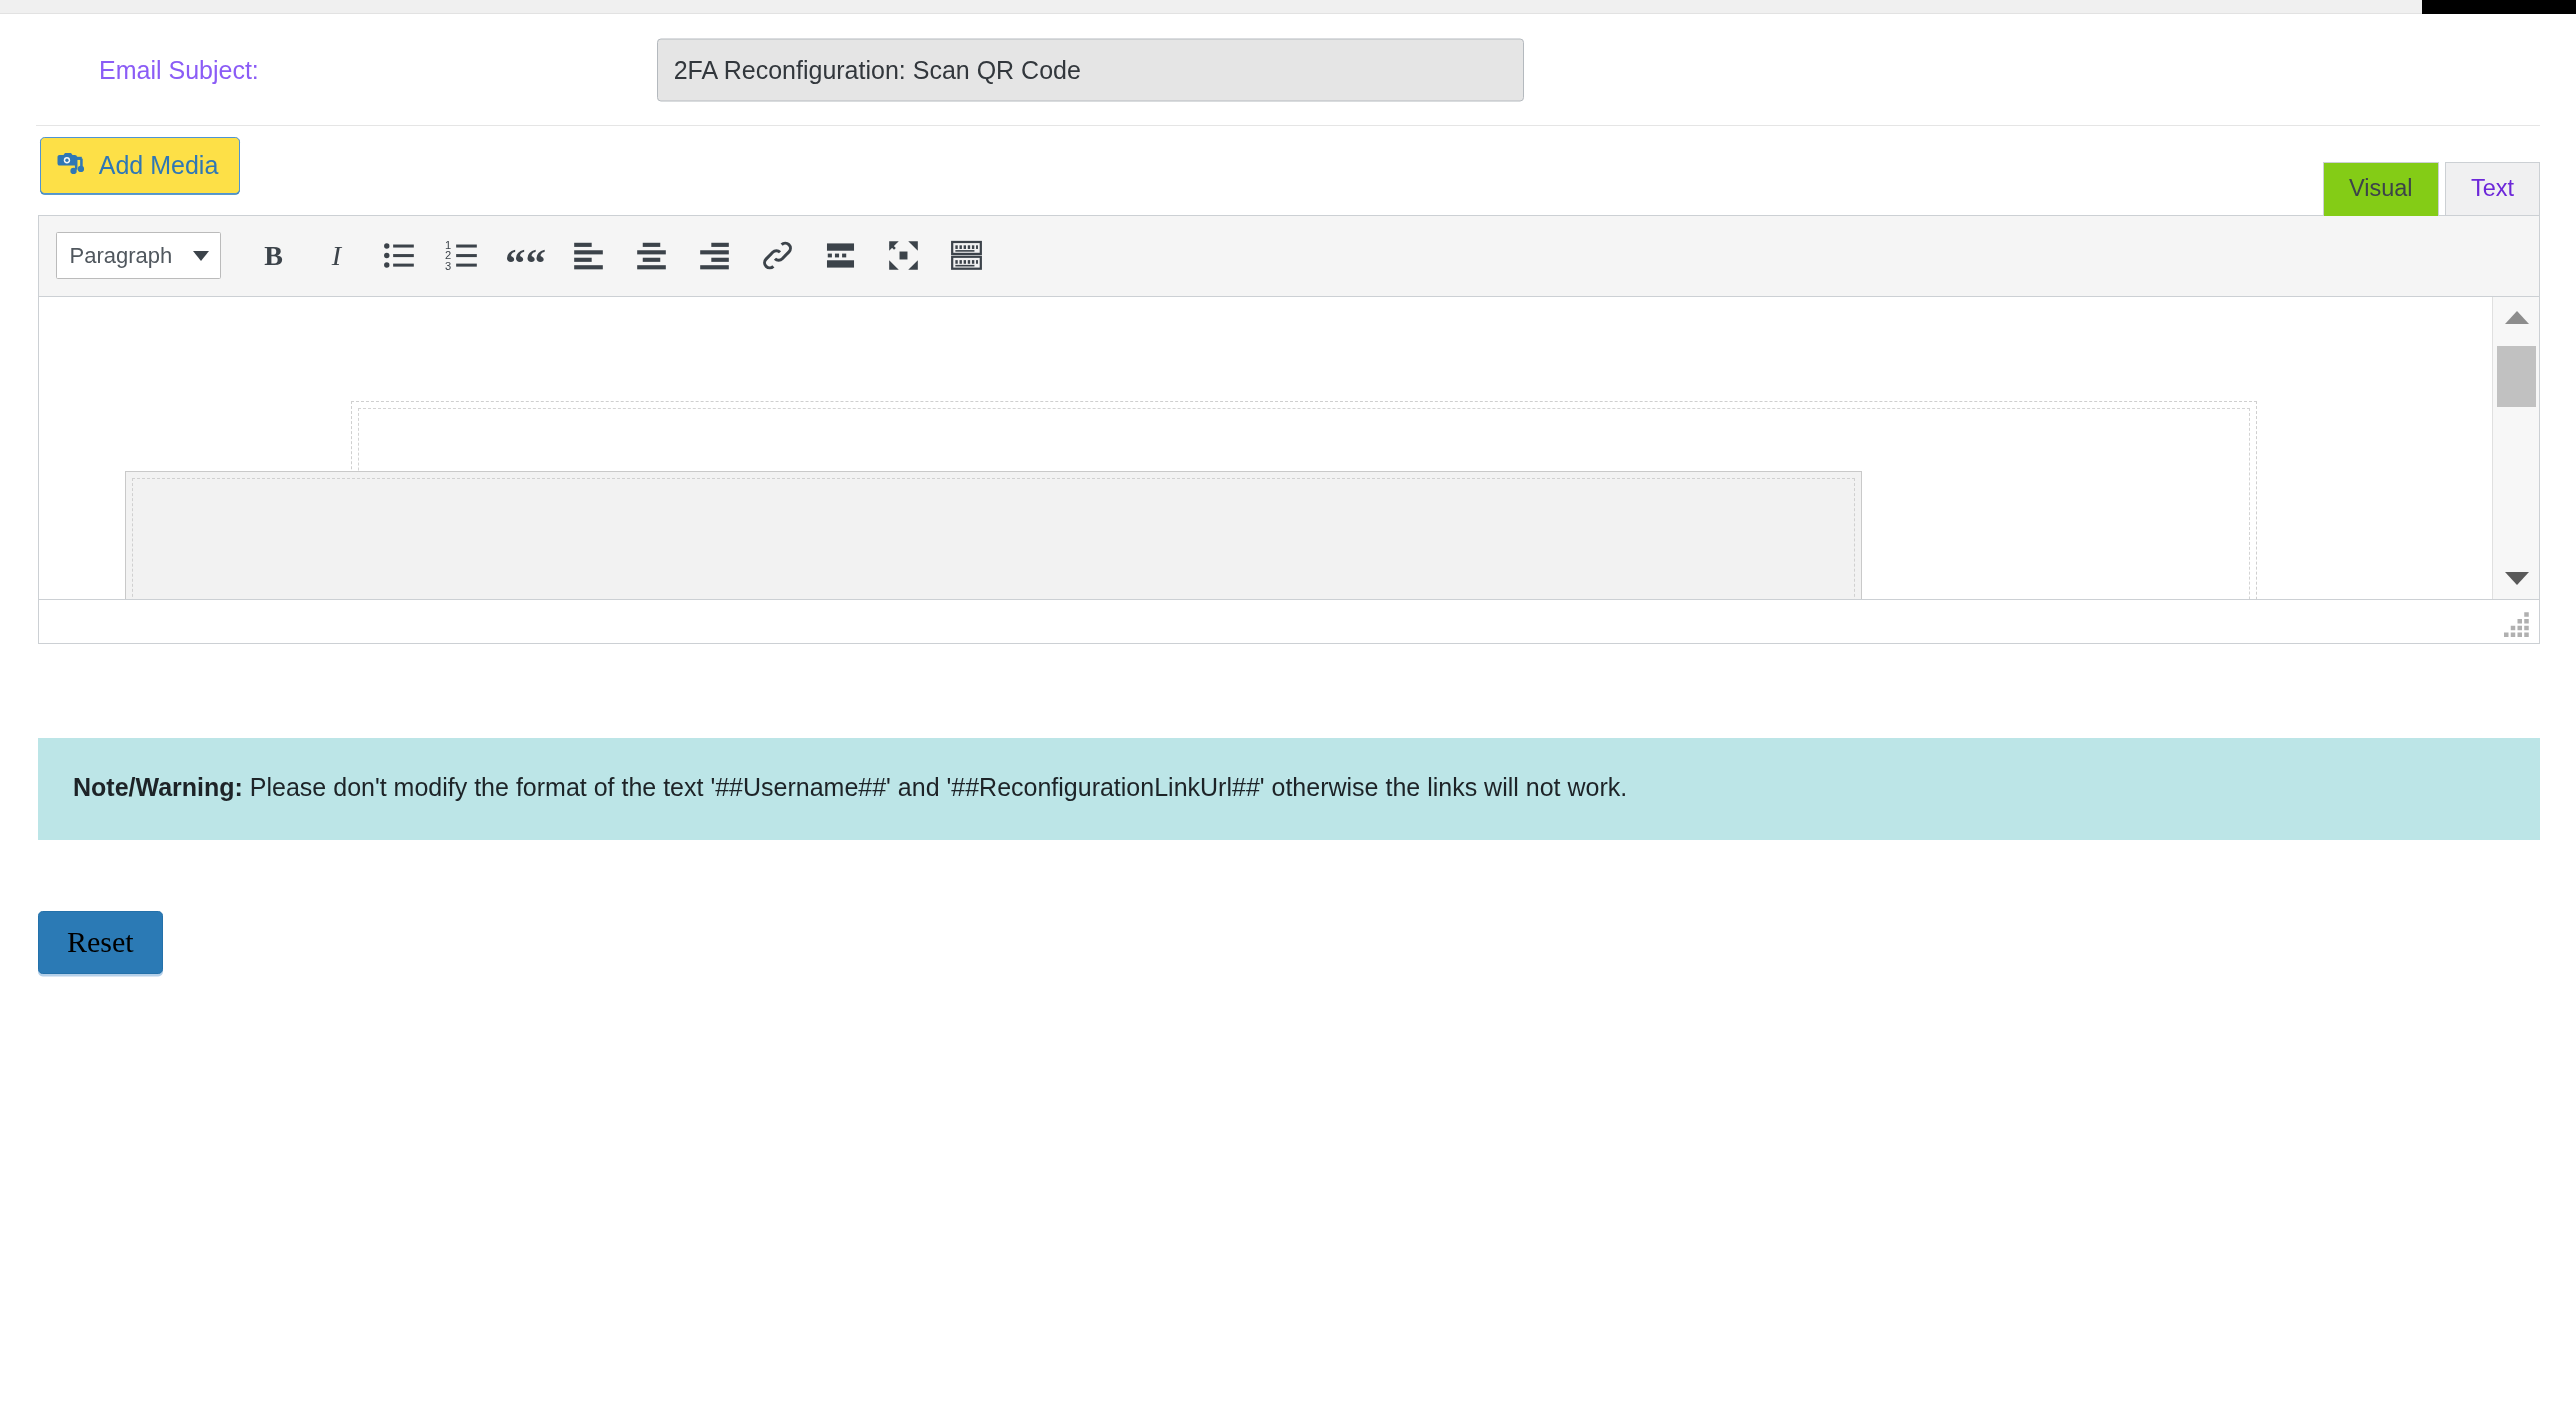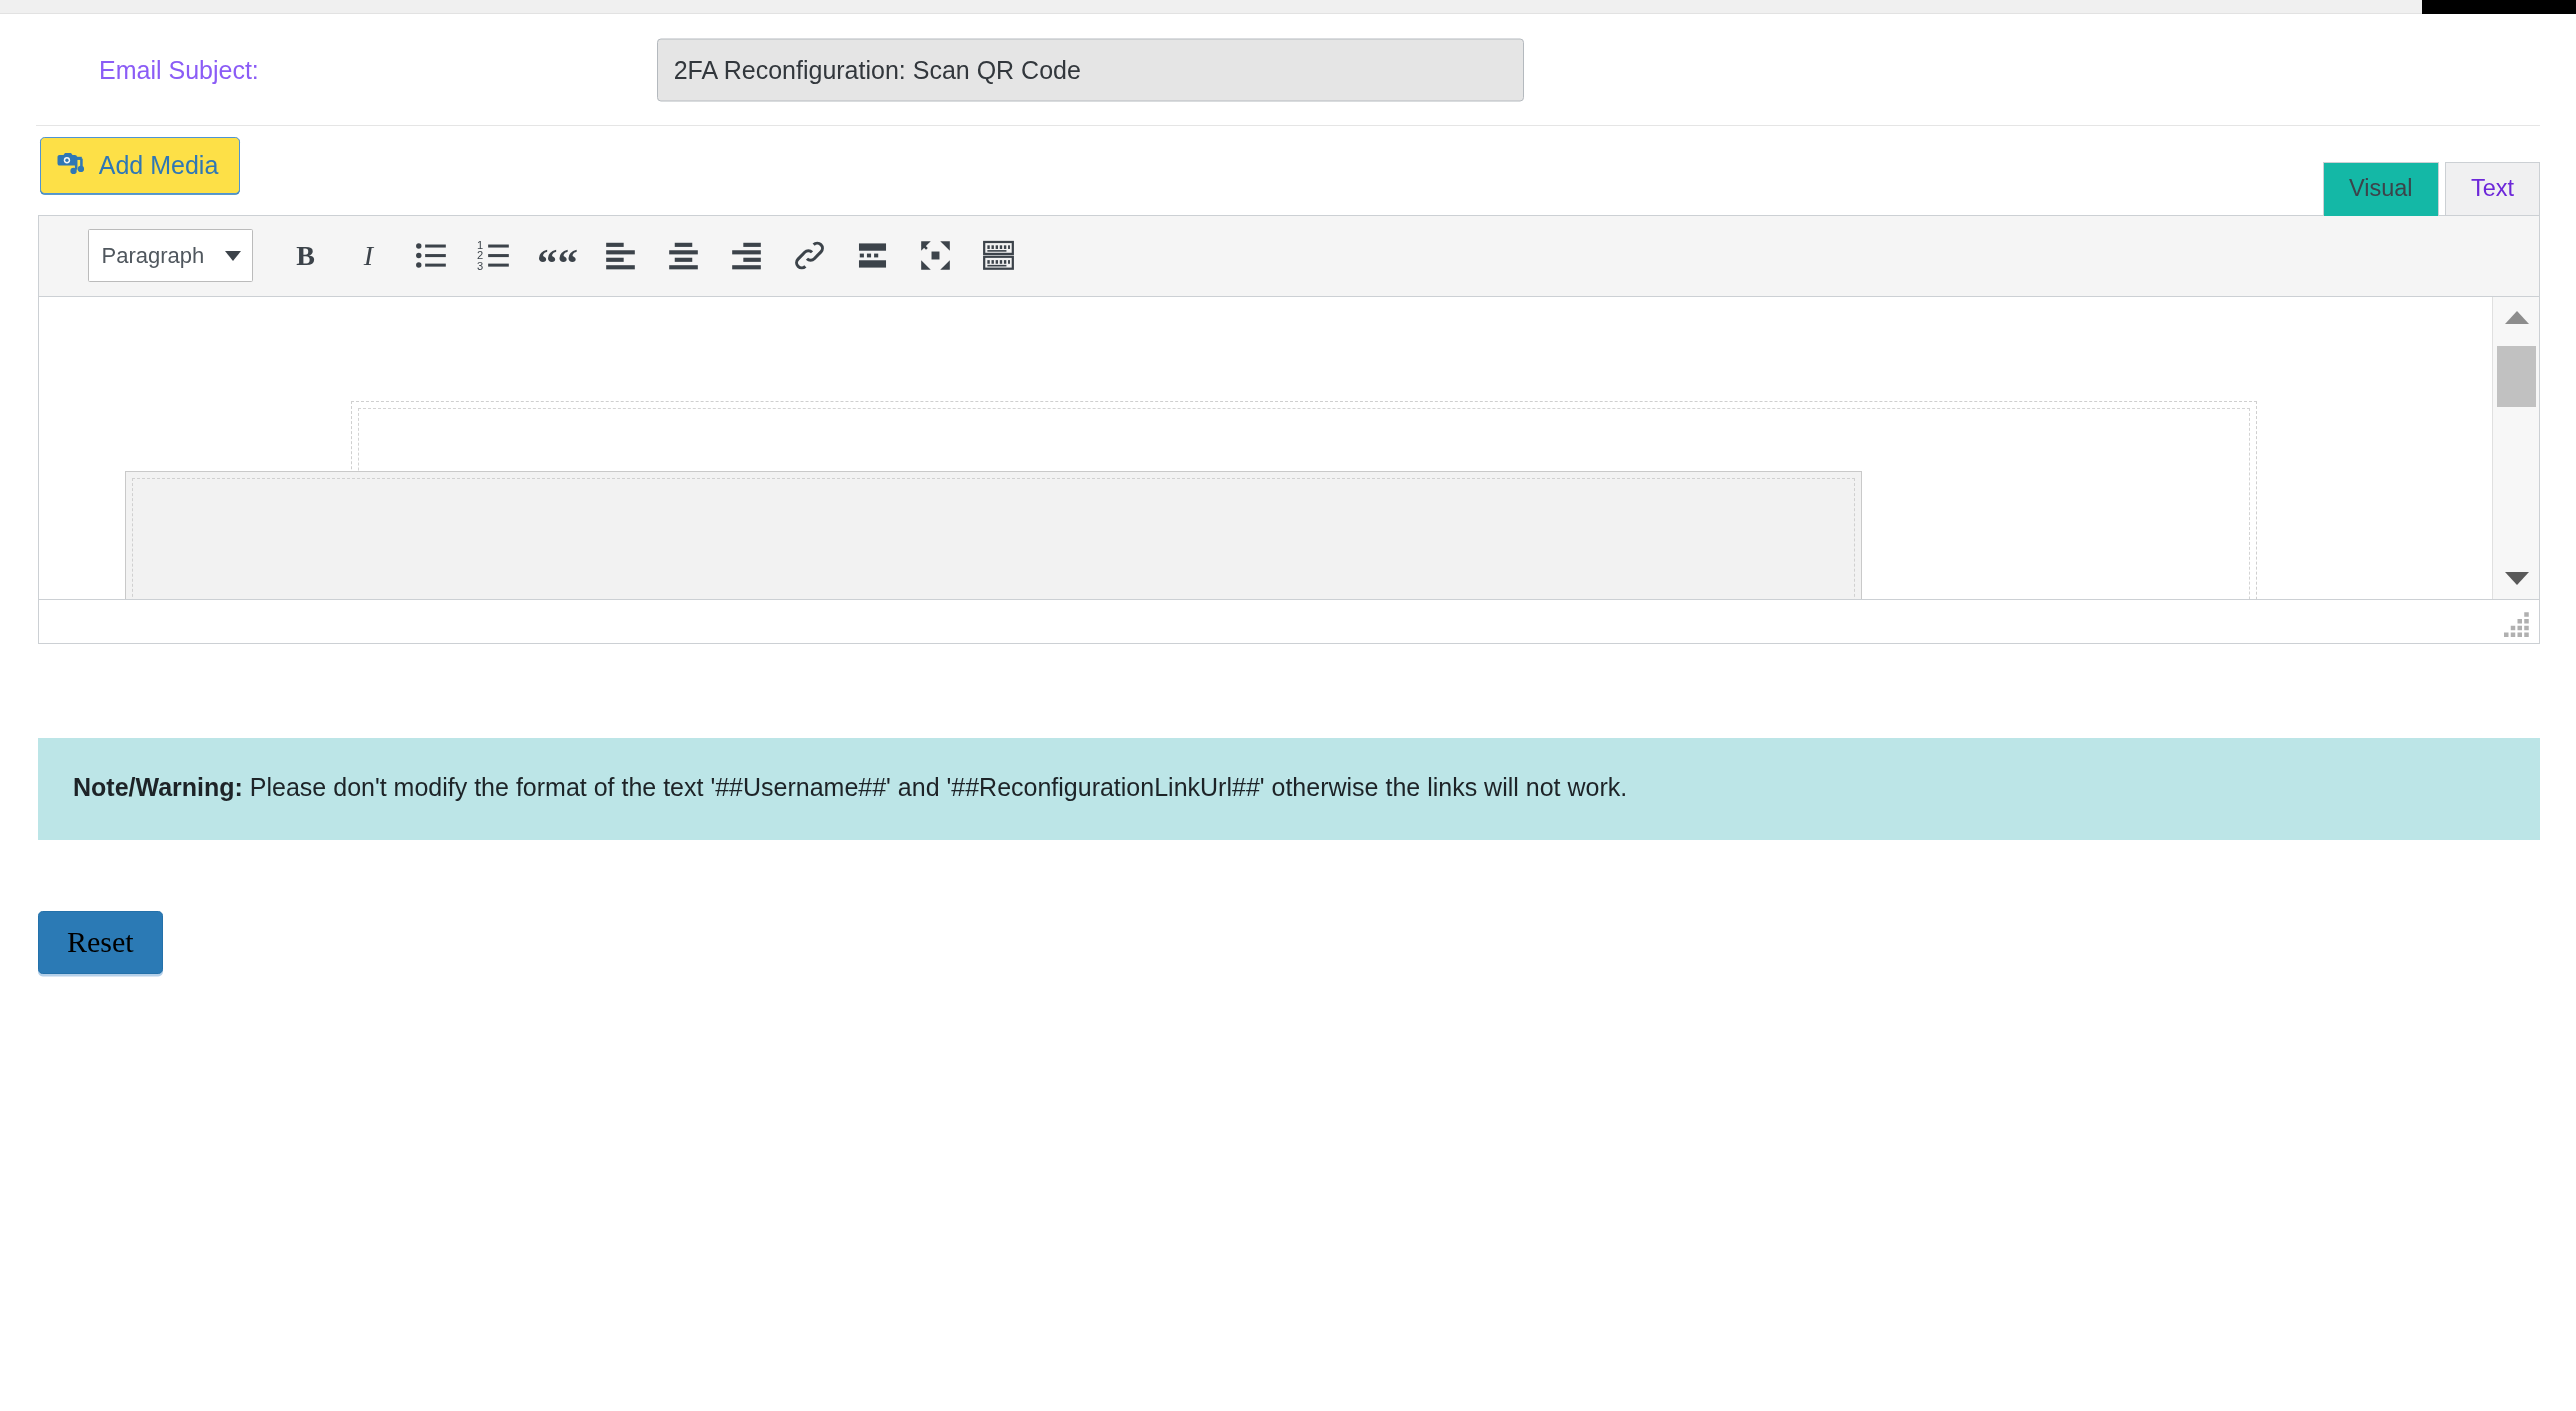--- a/index.html
+++ b/index.html
@@ -146,53 +146,52 @@
     padding: 12.5px 25px 14px;
     border: 0.8px solid #ccd0d4;
     border-bottom: none;
     color: #6d28d9;
     background: #f0f0f1;
     cursor: pointer;
     line-height: 1.1;
     margin-left: 6.3px;
   }
   .editor-tab.active {
-    background: #14b8a6;
+    background: #84cc16;
     color: #3c434a;
     border-color: #ccd0d4;
     position: relative;
     z-index: 3;
   }
 
   
   #editor-toolbar {
     position: relative;
     border: 0.8px solid #ccd0d4;
     background: #f5f5f5;
     height: 82px;
     display: flex;
     align-items: center;
     padding-left: 17px;
     gap: 0px;
   }
   #format-select {
     width: 165px;
-    height: 53px;
+    height: 47px;
     background: #ffffff;
     border: 0.8px solid #bbb;
     border-radius: 1.6px;
     display: flex;
     align-items: center;
     justify-content: space-between;
     padding: 0 11px 0 12.5px;
     font-size: 22px;
     color: #50575e;
     cursor: pointer;
     margin-right: 28px;
-    margin-left: 32px;
   }
   #format-select .caret {
     width: 0; height: 0;
     border-left: 8.6px solid transparent;
     border-right: 8.6px solid transparent;
     border-top: 10.2px solid #3c434a;
   }
   .tb-btn {
     width: 49px; height: 49px;
     display: flex; align-items: center; justify-content: center;

